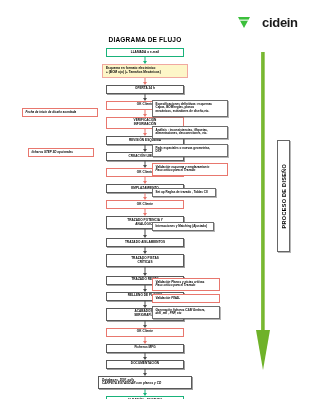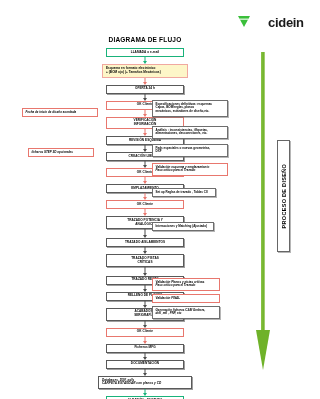--- a/index.html
+++ b/index.html
@@ -15,22 +15,22 @@
     font-family: "Liberation Sans", sans-serif;
     color: #000000;
   }
 
   
   .logo {
     position: absolute;
     left: 238px;
     top: 16px;
     display: flex;
-    align-items: flex-start;
-    gap: 18px;
+    align-items: center;
+    gap: 12px;
   }
   .logo-mark {
     width: 12px;
     height: 11px;
     display: block;
   }
   .logo-text {
     font-size: 13px;
     font-weight: bold;
     letter-spacing: -0.3px;

